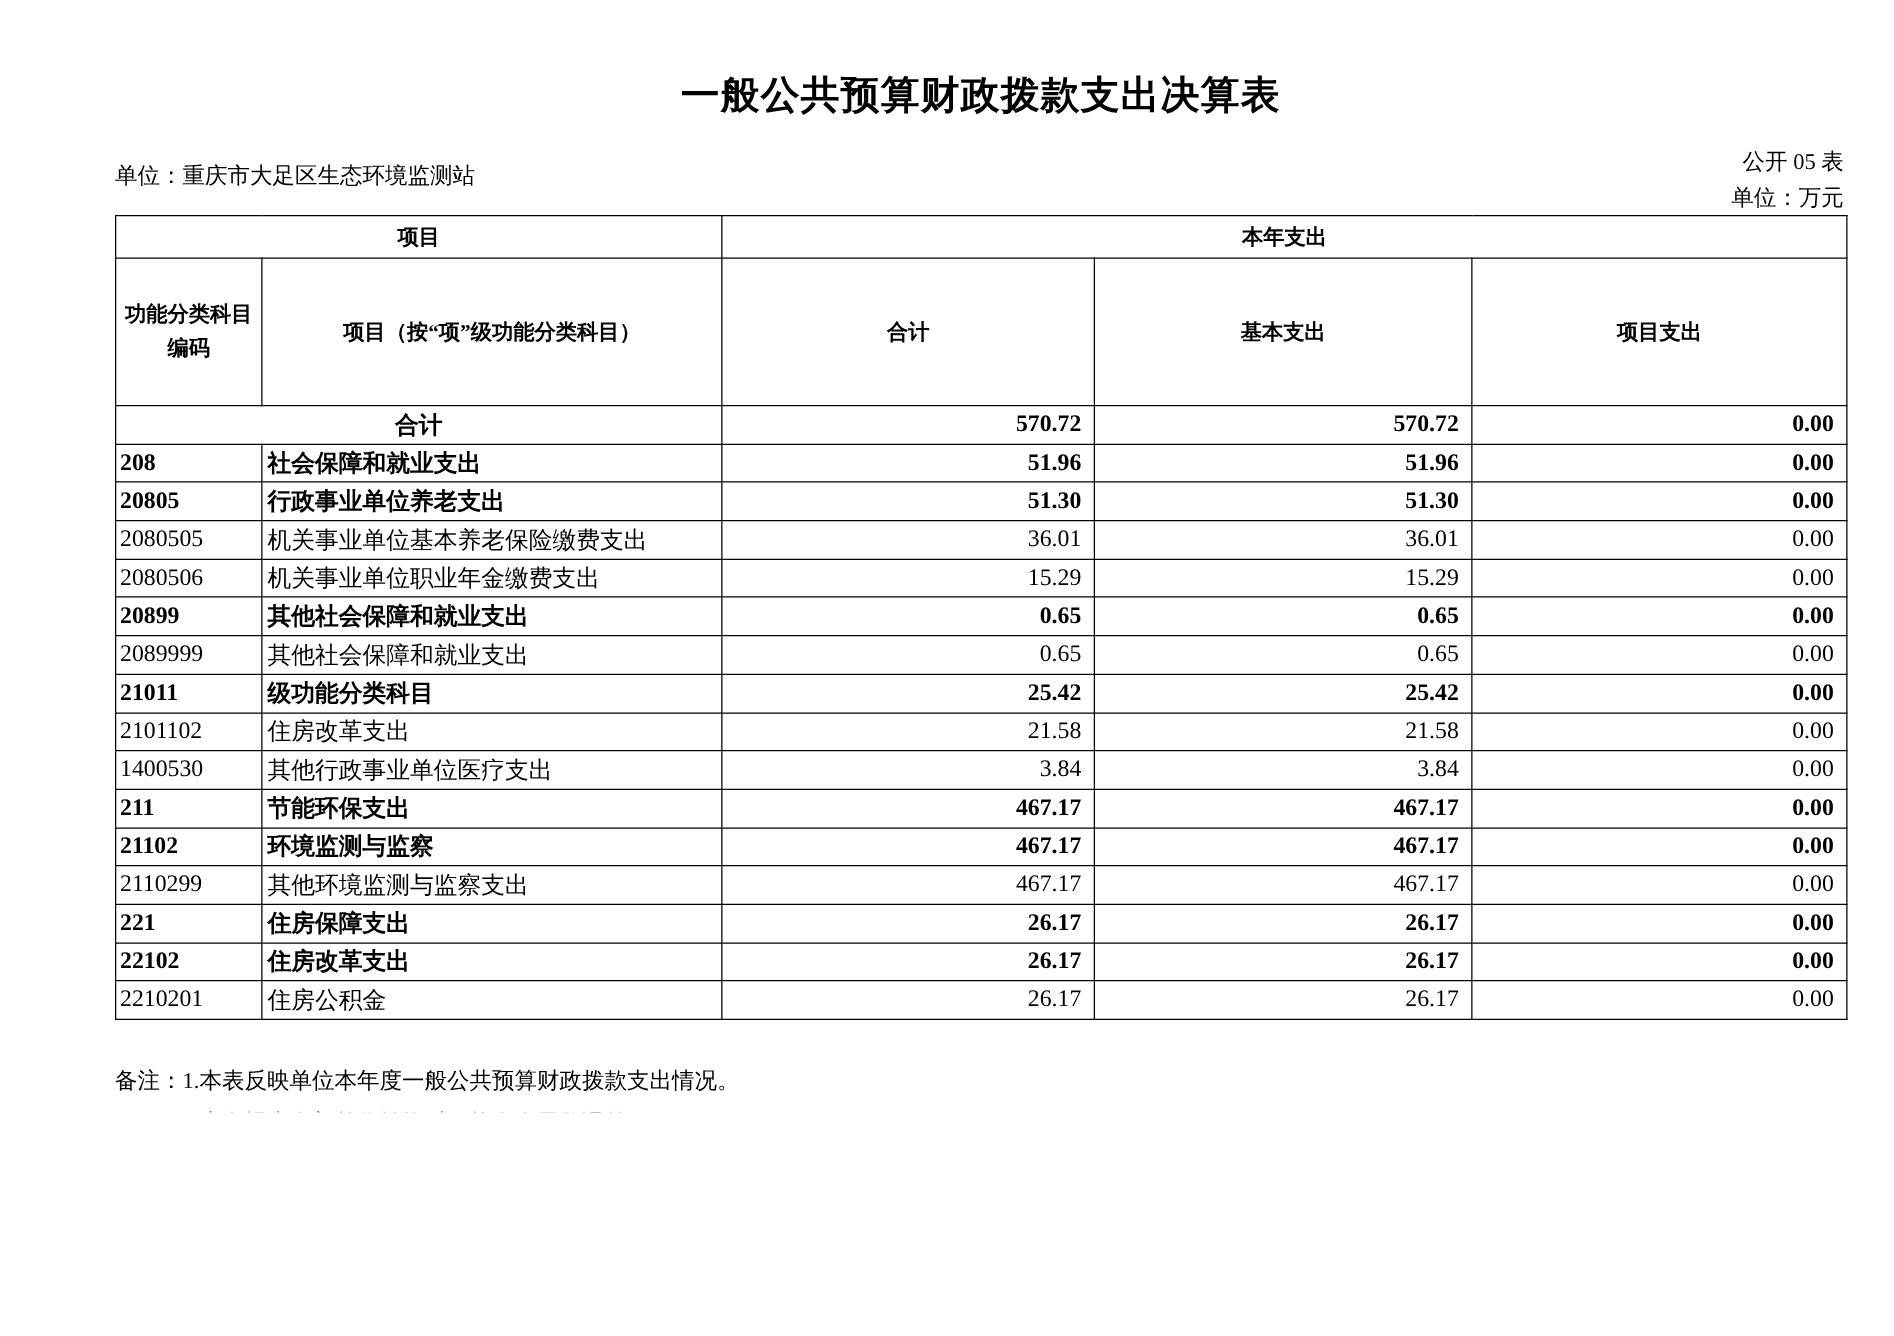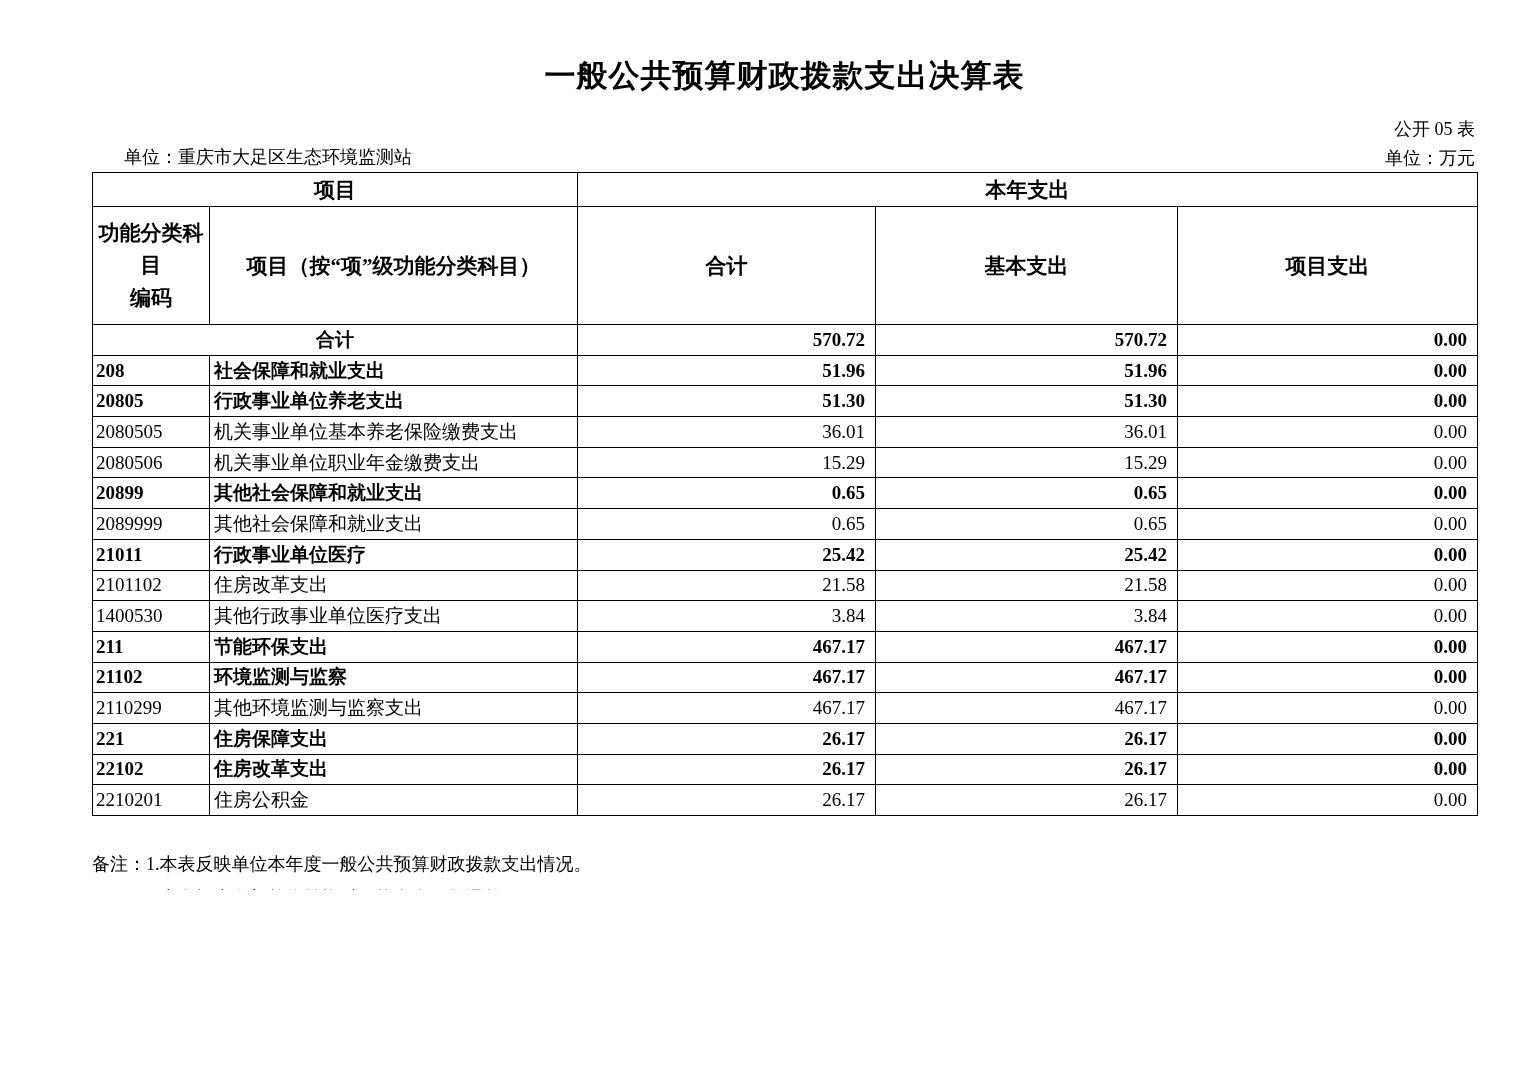--- a/index.html
+++ b/index.html
@@ -21,23 +21,22 @@
     font-weight: bold;
     letter-spacing: 1px;
   }
   .public-table-label {
     position: absolute;
     top: 117px; right: 40px;
     font-size: 18px;
   }
   .org-label {
     position: absolute;
-    top: 145px; left: 92px;
-    font-size: 18px;
-    margin-left: 32px;
+    top: 128px; left: 92px;
+    font-size: 18px;
   }
   .unit-label {
     position: absolute;
     top: 146px; right: 40px;
     font-size: 18px;
   }
   table.budget {
     position: absolute;
     top: 172px; left: 92px;
     width: 1385px;
@@ -46,21 +45,21 @@
     font-size: 19px;
   }
   table.budget th, table.budget td {
     border: 1px solid #000000;
     overflow: hidden;
     vertical-align: middle;
   }
   table.budget th {
     font-weight: bold;
     text-align: center;
-    font-size: 21px;
+    font-size: 17px;
   }
   tr.group-row th { height: 34px; }
   tr.colhead-row th { height: 118px; }
   .two-line span { display: block; line-height: 1.55; }
   tbody tr { height: 30.7px; }
   td.code-cell { text-align: left; padding-left: 3px; }
   td.name-cell { text-align: left; padding-left: 4px; margin-left: 46px; }
   td.num-cell  { text-align: right; padding-right: 10px; }
   td.merged-total-label { text-align: center; font-weight: bold; }
   tr.bold td { font-weight: bold; }
@@ -162,21 +161,21 @@
         </tr>
         <tr>
           <td class="code-cell">2089999</td>
           <td class="name-cell">其他社会保障和就业支出</td>
           <td class="num-cell">0.65</td>
           <td class="num-cell">0.65</td>
           <td class="num-cell">0.00</td>
         </tr>
         <tr class="bold">
           <td class="code-cell">21011</td>
-          <td class="name-cell">行政事业单位医疗</td>
+          <td class="name-cell">级功能分类科目</td>
           <td class="num-cell">25.42</td>
           <td class="num-cell">25.42</td>
           <td class="num-cell">0.00</td>
         </tr>
         <tr>
           <td class="code-cell">2101102</td>
           <td class="name-cell">住房改革支出</td>
           <td class="num-cell">21.58</td>
           <td class="num-cell">21.58</td>
           <td class="num-cell">0.00</td>

